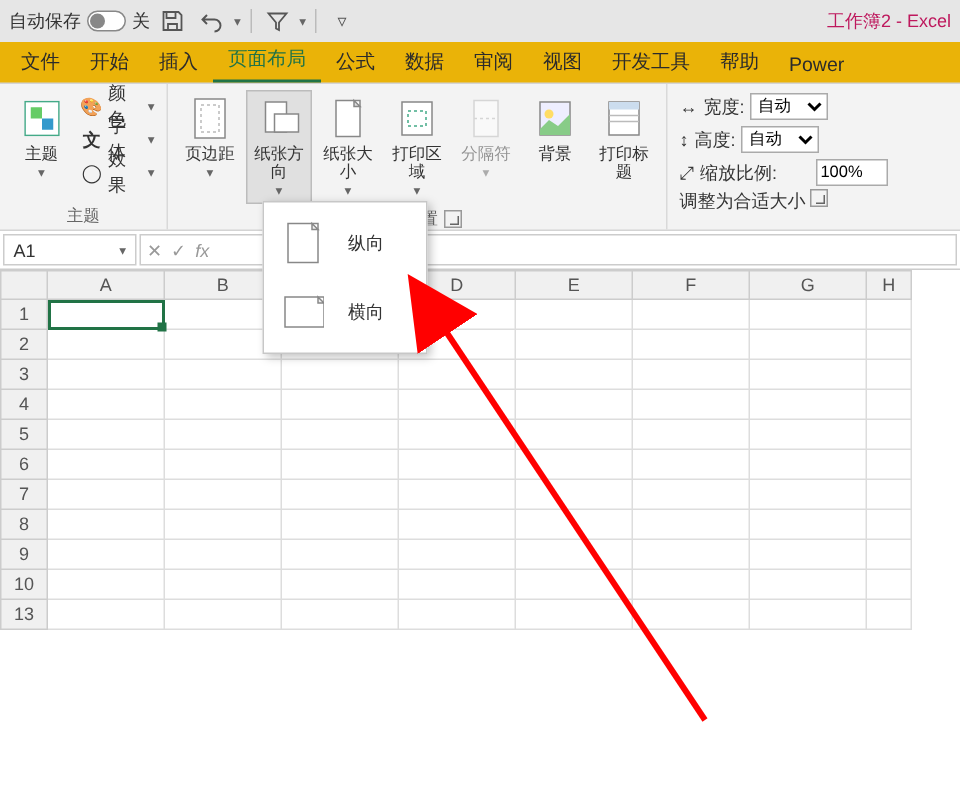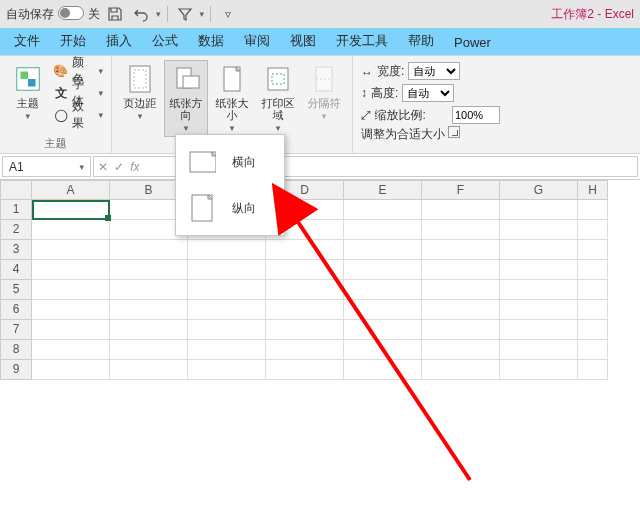--- a/index.html
+++ b/index.html
@@ -1,29 +1,29 @@
 <!DOCTYPE html>
 <html><head>
 <meta charset="utf-8">
 <style>
   * { box-sizing: border-box; margin: 0; padding: 0; font-family: "Microsoft YaHei", "Segoe UI", sans-serif; }
   body { width: 640px; height: 527px; background: #fff; overflow: hidden; position: relative; font-size: 12px; color: #333; }
 
   
   .titlebar { height: 28px; background: #e6e6e6; display: flex; align-items: center; padding: 0 6px; gap: 4px; }
-  .titlebar .autosave { display: flex; align-items: flex-start; gap: 4px; font-size: 12px; }
+  .titlebar .autosave { display: flex; align-items: center; gap: 4px; font-size: 12px; }
   .toggle { width: 26px; height: 14px; border: 1px solid #888; border-radius: 7px; position: relative; background: #fff; }
   .toggle::after { content: ""; position: absolute; width: 10px; height: 10px; border-radius: 50%; background: #888; top: 1px; left: 1px; }
   .titlebar .iconbtn { width: 22px; height: 22px; display: flex; align-items: center; justify-content: center; color: #555; }
   .titlebar .sep { width: 1px; height: 16px; background: #bbb; margin: 0 2px; }
   .titlebar .spacer { flex: 1; }
   .title-text { font-size: 12px; color: #be185d; }
 
   
-  .tabs { height: 28px; background: #7dd3fc; display: flex; align-items: flex-end; padding: 0 4px; border-bottom: 1px solid #d4d4d4; }
+  .tabs { height: 28px; background: #eab308; display: flex; align-items: flex-end; padding: 0 4px; border-bottom: 1px solid #d4d4d4; }
   .tab { padding: 6px 10px 5px; font-size: 13px; color: #2b2b2b; cursor: pointer; }
   .tab.active { color: #217346; border-bottom: 2px solid #217346; font-weight: 500; }
 
   
   .ribbon { height: 98px; background: #f3f3f3; display: flex; border-bottom: 1px solid #d4d4d4; }
   .group { border-right: 1px solid #d9d9d9; padding: 4px 6px 2px; display: flex; flex-direction: column; }
   .group .body { flex: 1; display: flex; align-items: flex-start; gap: 2px; }
   .group .label { text-align: center; font-size: 11px; color: #666; padding-top: 2px; display:flex; align-items:center; justify-content:center; gap:4px;}
   .bigbtn { width: 44px; display: flex; flex-direction: column; align-items: center; gap: 2px; padding: 2px 0; cursor: pointer; border:1px solid transparent;}
   .bigbtn.active { background:#e0e0e0; border:1px solid #bcbcbc;justify-content:center;}
@@ -100,20 +100,21 @@
   <div class="sep"></div>
   <div class="iconbtn">▿</div>
   <div class="spacer"></div>
   <div class="title-text">工作簿2 - Excel</div>
 </div>
 
 <div class="tabs">
   <div class="tab">文件</div>
   <div class="tab">开始</div>
   <div class="tab">插入</div>
+  <div class="tab active">页面布局</div>
   <div class="tab">公式</div>
   <div class="tab">数据</div>
   <div class="tab">审阅</div>
   <div class="tab">视图</div>
   <div class="tab">开发工具</div>
   <div class="tab">帮助</div>
   <div class="tab">Power</div>
 </div>
 
 <div class="ribbon">
@@ -191,20 +192,41 @@
       </div>
       <div class="bigbtn" style="opacity:0.5;">
         <div class="ic">
             <svg width="28" height="30">
               <rect x="6" y="3" width="16" height="24" fill="#fff" stroke="#bbb"></rect>
               <line x1="6" y1="15" x2="22" y2="15" stroke="#bbb" stroke-dasharray="2"></line>
             </svg>
           </div>
         <div class="lbl"><span>分隔符</span><br><span class="chev">▾</span></div>
       </div>
+      <div class="bigbtn">
+        <div class="ic">
+            <svg width="28" height="30">
+              <rect x="4" y="4" width="20" height="22" fill="#eef" stroke="#888"></rect>
+              <circle cx="10" cy="12" r="3" fill="#fd6"></circle>
+              <path d="M4 22l6-6 6 4 8-8v14H4z" fill="#8c8"></path>
+            </svg>
+          </div>
+        <div class="lbl">背景</div>
+      </div>
+      <div class="bigbtn">
+        <div class="ic">
+            <svg width="28" height="30">
+              <rect x="4" y="4" width="20" height="22" fill="#fff" stroke="#888"></rect>
+              <rect x="4" y="4" width="20" height="5" fill="#cde"></rect>
+              <line x1="4" y1="13" x2="24" y2="13" stroke="#bbb"></line>
+              <line x1="4" y1="17" x2="24" y2="17" stroke="#bbb"></line>
+            </svg>
+          </div>
+        <div class="lbl">打印标题</div>
+      </div>
     </div>
     <div class="label">
         <span>页面设置</span> 
         <span class="launcher"></span>
       </div>
   </div>
 
   <div class="scalegroup">
     <div class="row">
       <span>↔</span>
@@ -342,43 +364,65 @@
         <div class="rh">9</div>
         <div class="cell"></div>
         <div class="cell"></div>
         <div class="cell"></div>
         <div class="cell"></div>
         <div class="cell"></div>
         <div class="cell"></div>
         <div class="cell"></div>
         <div class="cell" style="width: 30px;"></div>
       </div>
+      <div class="row">
+        <div class="rh">10</div>
+        <div class="cell"></div>
+        <div class="cell"></div>
+        <div class="cell"></div>
+        <div class="cell"></div>
+        <div class="cell"></div>
+        <div class="cell"></div>
+        <div class="cell"></div>
+        <div class="cell" style="width: 30px;"></div>
+      </div>
+      <div class="row">
+        <div class="rh">13</div>
+        <div class="cell"></div>
+        <div class="cell"></div>
+        <div class="cell"></div>
+        <div class="cell"></div>
+        <div class="cell"></div>
+        <div class="cell"></div>
+        <div class="cell"></div>
+        <div class="cell" style="width: 30px;"></div>
+      </div>
     </div>
   <div class="activecell" style="left:32px; top:20px; width:78px; height:20px;"></div>
 </div>
 
 <div class="dropdown" style="left:175px; top:134px; width:110px;">
+  <div class="dd-item">
+    <span class="dd-icon">
+      <svg width="24" height="30">
+          <rect x="2" y="2" width="20" height="26" fill="#fff" stroke="#888"></rect>
+          <path d="M18 2l4 4h-4z" fill="#eee" stroke="#888"></path>
+        </svg>
+    </span>
+    <span>纵向</span>
+  </div>
   <div class="dd-item">
     <span class="dd-icon">
       <svg width="30" height="24">
           <rect x="2" y="2" width="26" height="20" fill="#fff" stroke="#888"></rect>
           <path d="M24 2l4 4h-4z" fill="#eee" stroke="#888"></path>
         </svg>
     </span>
     <span>横向</span>
   </div>
-  <div class="dd-item">
-    <span class="dd-icon">
-      <svg width="24" height="30">
-          <rect x="2" y="2" width="20" height="26" fill="#fff" stroke="#888"></rect>
-          <path d="M18 2l4 4h-4z" fill="#eee" stroke="#888"></path>
-        </svg>
-    </span>
-    <span>纵向</span>
-  </div>
 </div>
 
 <svg class="arrow-svg" style="left:0; top:0;" width="640" height="527">
   <defs>
       <marker id="ah" markerWidth="12" markerHeight="12" refX="2" refY="6" orient="auto">
         <path d="M0 0 L12 6 L0 12 z" fill="#f00"></path>
       </marker>
     </defs>
   <line x1="470" y1="480" x2="294" y2="216" stroke="#f00" stroke-width="4" marker-end="url(#ah)"></line>
 </svg>

